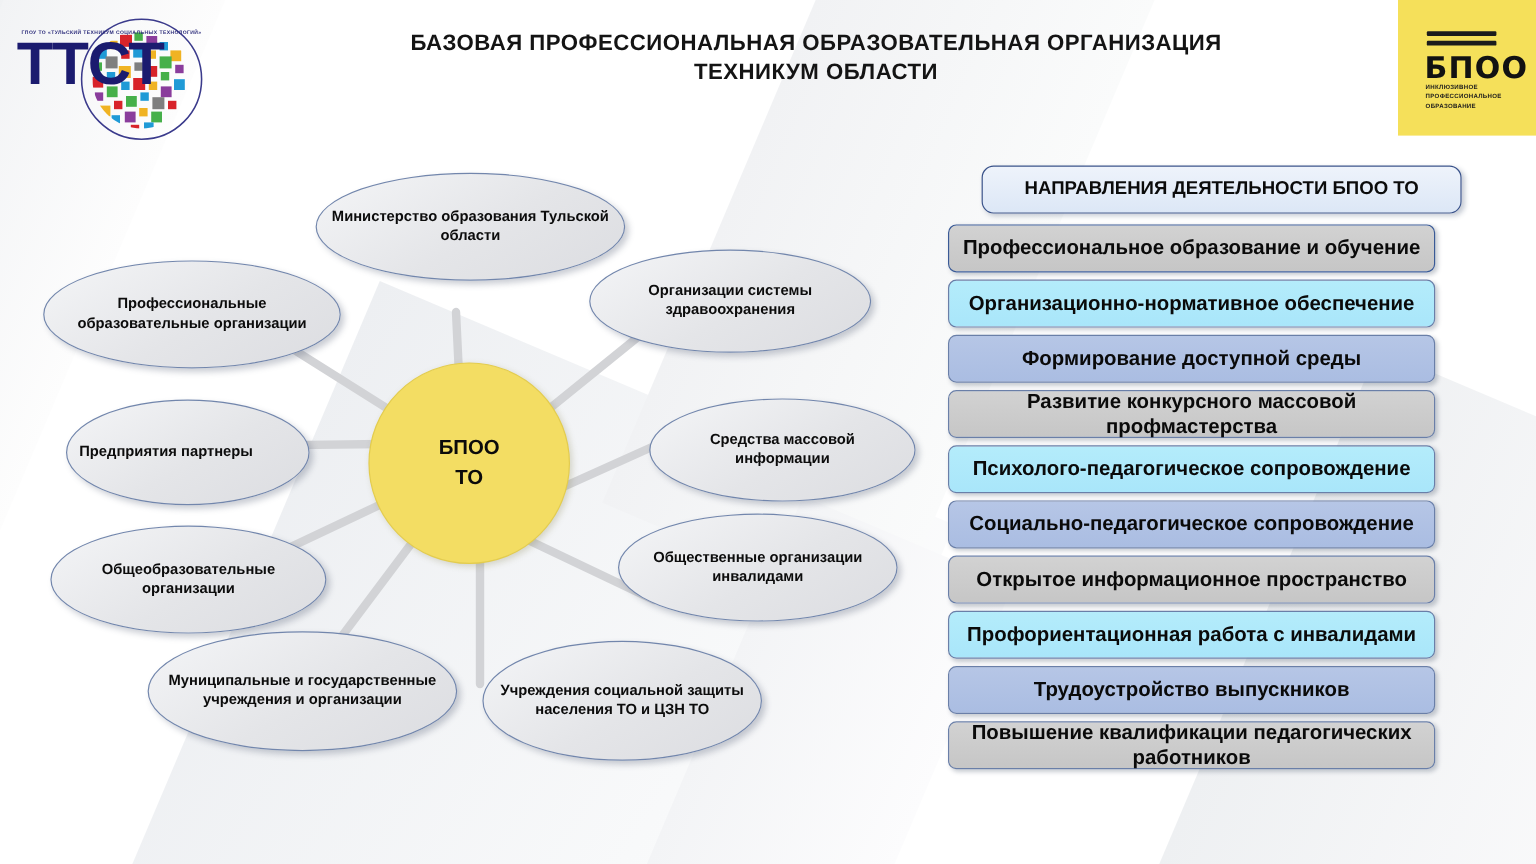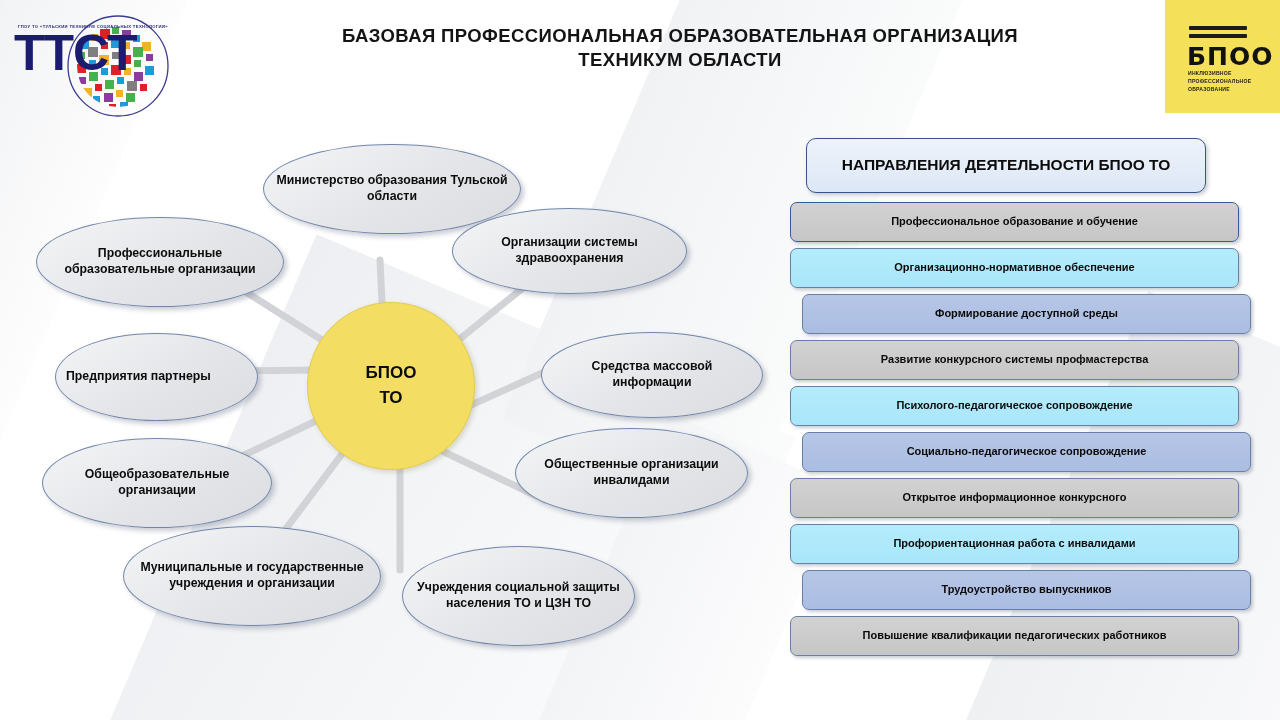--- a/index.html
+++ b/index.html
@@ -82,43 +82,43 @@
     position:absolute;border-radius:50%;
     background:#f3dd63;border:1px solid #e3cc4e;
     display:flex;align-items:center;justify-content:center;text-align:center;
     color:#0b0b0b;font-weight:bold;font-size:17px;line-height:1.45;
     box-shadow:2px 2px 5px rgba(120,115,60,.25);
   }
 
   
   .panel{position:absolute;left:790px;top:138px;width:410px;z-index:5;}
   .panel-header{
-    width:400px;height:55px;border-radius:10px;
+    width:400px;height:40px;border-radius:10px;
     background:linear-gradient(180deg,#eef3fb 0%,#dce7f6 100%);
     border:1.3px solid #39528a;
     box-shadow:2px 2px 4px rgba(70,85,115,.3);
     display:flex;align-items:center;justify-content:center;text-align:center;
     font-weight:bold;font-size:15.5px;line-height:1.22;color:#0b0b0b;
-    box-sizing:border-box;margin-left:16px;
+    box-sizing:border-box;margin-left:28px;
   }
   .panel-list{margin-top:9px;}
   .panel-item{
-    width:449px;border-radius:7px;
+    width:406px;border-radius:7px;
     border:1.1px solid #6a7fa8;
     box-shadow:2px 2px 3.5px rgba(85,95,115,.32);
     display:flex;align-items:center;justify-content:center;text-align:center;
-    font-weight:bold;font-size:11px;line-height:1.24;color:#0a0a0a;
+    font-weight:bold;font-size:17px;line-height:1.24;color:#0a0a0a;
     box-sizing:border-box;padding:0 8px;margin:0 0 6px 0;
   }
   .panel-item.h2{height:40px;}
   .panel-item.h1{height:40px;}
   .panel-item.first{border:1.6px solid #3a5a96;}
   .tone-gray{background:linear-gradient(180deg,#d2d2d2 0%,#c6c6c6 100%);}
   .tone-cyan{background:linear-gradient(180deg,#b4ecfb 0%,#a9e6fa 100%);}
-  .tone-blue{background:linear-gradient(180deg,#b6c6e6 0%,#aabde2 100%);margin-left:12px;}
+  .tone-blue{background:linear-gradient(180deg,#b6c6e6 0%,#aabde2 100%);}
 </style>
 </head>
 <body>
 
 <div class="slide">
 
   <div class="bg-layer">
     <div class="bg-band band-a"></div>
     <div class="bg-band band-b"></div>
     <div class="bg-band band-c"></div>
@@ -223,21 +223,21 @@
     </div>
 
     <div class="node" style="left:263px;top:24px;width:258px;height:90px;">
       <span>Министерство образования Тульской области</span>
     </div>
 
     <div class="node" style="left:36px;top:97px;width:248px;height:90px;">
       <span>Профессиональные образовательные организации</span>
     </div>
 
-    <div class="node" style="left:452px;top:88px;width:235px;height:86px;">
+    <div class="node" style="left:491px;top:88px;width:235px;height:86px;">
       <span>Организации системы здравоохранения</span>
     </div>
 
     <div class="node" style="left:55px;top:213px;width:203px;height:88px;">
       <span>Предприятия партнеры</span>
     </div>
 
     <div class="node" style="left:541px;top:212px;width:222px;height:86px;">
       <span>Средства массовой информации</span>
     </div>
@@ -247,49 +247,49 @@
     </div>
 
     <div class="node" style="left:515px;top:308px;width:233px;height:90px;">
       <span>Общественные организации инвалидами</span>
     </div>
 
     <div class="node" style="left:123px;top:406px;width:258px;height:100px;">
       <span>Муниципальные и государственные учреждения и организации</span>
     </div>
 
-    <div class="node" style="left:402px;top:426px;width:233px;height:100px;">
+    <div class="node" style="left:402px;top:414px;width:233px;height:100px;">
       <span>Учреждения социальной защиты населения ТО и ЦЗН ТО</span>
     </div>
   </div>
 
   <div class="panel">
     <div class="panel-header">НАПРАВЛЕНИЯ ДЕЯТЕЛЬНОСТИ БПОО ТО</div>
 
     <div class="panel-list">
       <div class="panel-item first tone-gray h2">
         <span>Профессиональное образование и обучение</span>
       </div>
       <div class="panel-item tone-cyan h2">
         <span>Организационно-нормативное обеспечение</span>
       </div>
       <div class="panel-item tone-blue h1">
         <span>Формирование доступной среды</span>
       </div>
       <div class="panel-item tone-gray h2">
-        <span>Развитие конкурсного системы профмастерства</span>
+        <span>Развитие конкурсного массовой профмастерства</span>
       </div>
       <div class="panel-item tone-cyan h1">
         <span>Психолого-педагогическое сопровождение</span>
       </div>
       <div class="panel-item tone-blue h1">
         <span>Социально-педагогическое сопровождение</span>
       </div>
       <div class="panel-item tone-gray h1">
-        <span>Открытое информационное конкурсного</span>
+        <span>Открытое информационное пространство</span>
       </div>
       <div class="panel-item tone-cyan h2">
         <span>Профориентационная работа с инвалидами</span>
       </div>
       <div class="panel-item tone-blue h1">
         <span>Трудоустройство выпускников</span>
       </div>
       <div class="panel-item tone-gray h2">
         <span>Повышение квалификации педагогических работников</span>
       </div>

